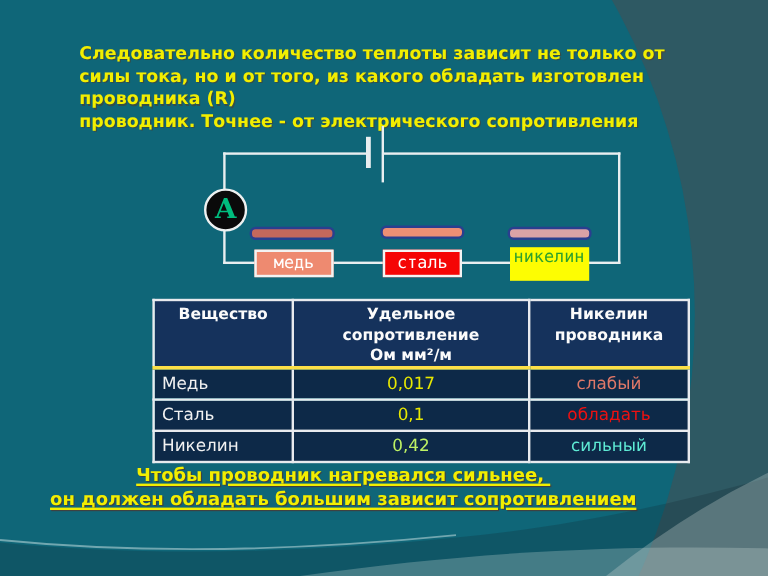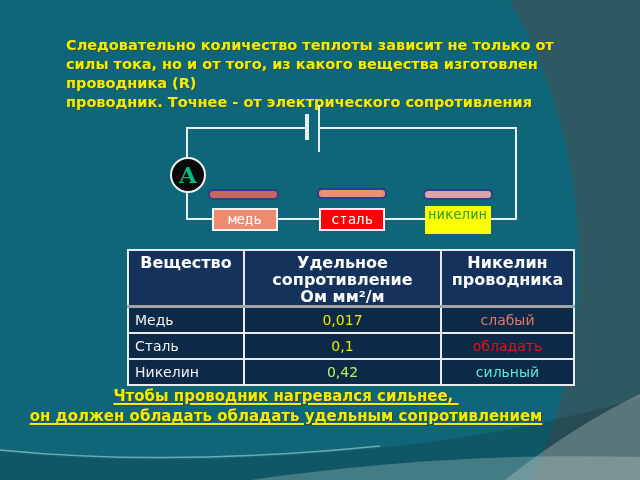--- a/index.html
+++ b/index.html
@@ -36,23 +36,23 @@
 
   
   .datatable{
     position:absolute;left:127px;top:249px;width:446px;
     border-collapse:collapse;table-layout:fixed;
   }
   .datatable td,.datatable th{
     border:2px solid #e8eaee;margin:0;overflow:hidden;
   }
   .datatable th{
-    background:#15325c;color:#fbfbfb;font-weight:bold;font-size:16px;line-height:17px;
+    background:#15325c;color:#fbfbfb;font-weight:bold;font-size:13px;line-height:17px;
     vertical-align:top;padding:3px 2px 0 2px;text-align:center;white-space:pre-line;
-    height:49px;border-bottom:3px solid #a3a3a3;
+    height:49px;border-bottom:3px solid #fde047;
   }
   .datatable td{
     background:#0d2948;font-size:14px;color:#f2f2f2;height:22px;padding:1px 2px;
   }
   .datatable td.c1{text-align:left;padding-left:6px;}
   .datatable td.c2{text-align:center;}
   .datatable td.c3{text-align:center;}
 
   
   .caption{
@@ -73,21 +73,21 @@
     <rect width="640" height="480" fill="#2e5963"></rect>
     <circle cx="48" cy="262" r="531" fill="#0f6678"></circle>
     <path d="M0,452 C120,464 250,461 380,448 C460,440 540,426 640,398 L640,480 L0,480 Z" fill="rgba(20,34,40,0.22)"></path>
     <path d="M640,394 Q570,428 505,480 L640,480 Z" fill="rgba(205,215,212,0.30)"></path>
     <path d="M250,480 C400,459 520,454 640,457 L640,480 Z" fill="rgba(210,222,218,0.28)"></path>
     <path d="M0,450 C120,462 250,459 380,446" stroke="rgba(195,220,222,0.55)" stroke-width="1.5" fill="none"></path>
   </svg>
 
   <div class="title">
     <div>Следовательно количество теплоты зависит не только от</div>
-    <div>силы тока, но и от того, из какого вещества изготовлен</div>
+    <div>силы тока, но и от того, из какого обладать изготовлен</div>
     <div>проводника (R)</div>
     <div>проводник. Точнее - от электрического сопротивления</div>
   </div>
 
   <div>
 
     <div class="wire" style="left:186px;top:127px;width:121px;height:2px;"></div>
     <div class="wire" style="left:319px;top:127px;width:198px;height:2px;"></div>
     <div class="wire" style="left:305px;top:114px;width:4px;height:26px;"></div>
     <div class="wire" style="left:318px;top:105px;width:2px;height:47px;"></div>
@@ -141,16 +141,16 @@
     <tr style="height:20px;">
       <td class="c1">Никелин</td>
       <td class="c2" style="color: #bef264; margin-left: 40px;">0,42</td>
       <td class="c3" style="color: #5eead4;">сильный</td>
     </tr>
   </tbody>
     </table>
 
   <div class="caption">
     <div>Чтобы проводник нагревался сильнее,&nbsp;</div>
-    <div>он должен обладать обладать удельным сопротивлением</div>
+    <div>он должен обладать большим зависит сопротивлением</div>
   </div>
 
 </div>
 
 </body></html>

